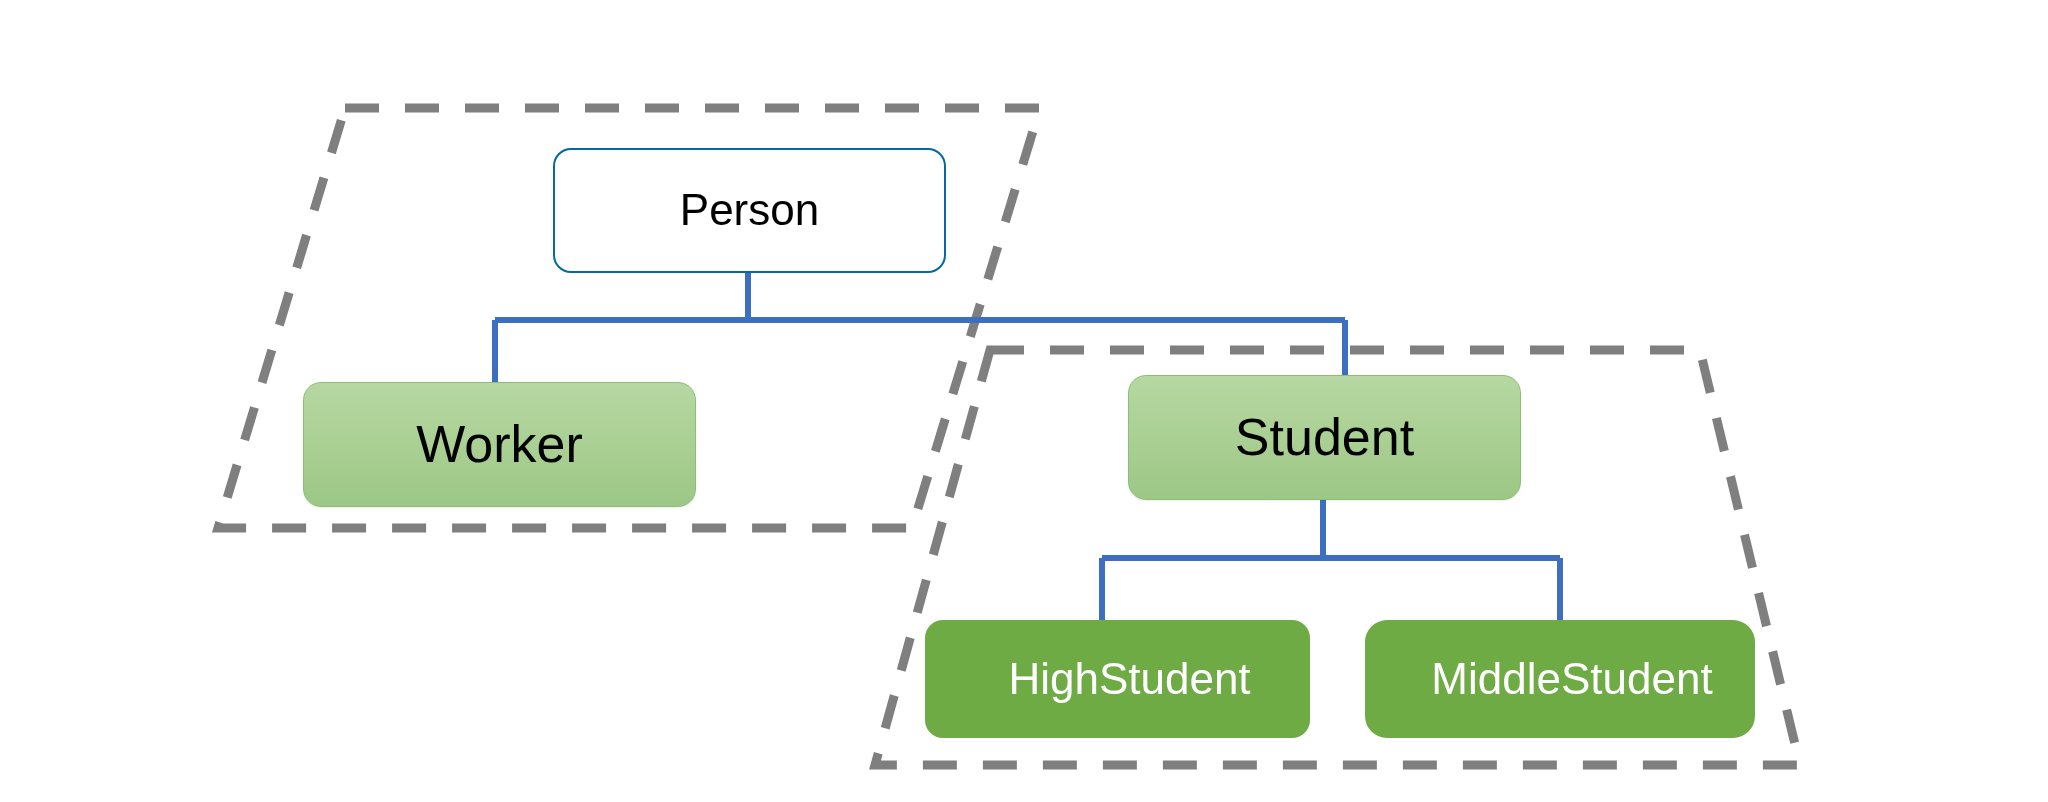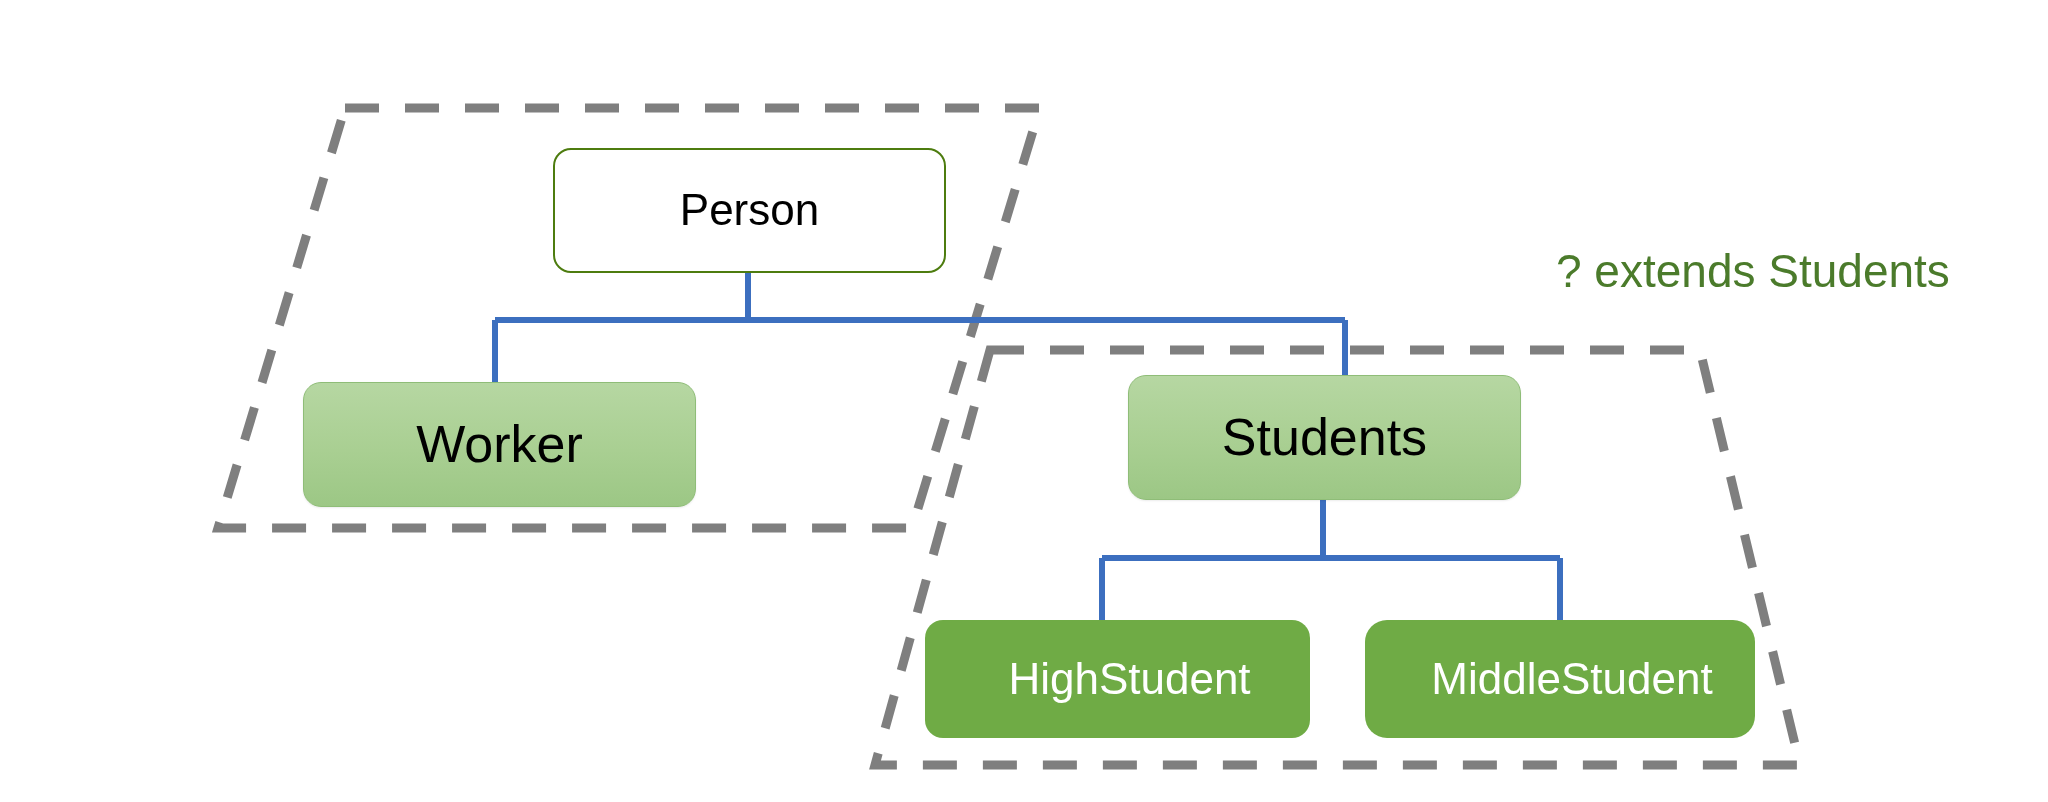--- a/index.html
+++ b/index.html
@@ -30,21 +30,21 @@
     align-items: center;
     justify-content: center;
     box-sizing: border-box;
     border-radius: 18px;
     text-align: center;
     line-height: 1.1;
     white-space: nowrap;
   }
   .node-root {
     background: #ffffff;
-    border: 2px solid #4d7c0f;
+    border: 2px solid #0369a1;
     color: #000000;
     font-size: 44px;
   }
   .node-mid {
     background: linear-gradient(180deg, #b6d7a2 0%, #a9cf92 55%, #9cc785 100%);
     border: 1px solid #8fbd78;
     color: #000000;
     font-size: 52px;
     box-shadow: 0 1px 2px rgba(0,0,0,0.08);
   }
@@ -81,27 +81,26 @@
 
   <div class="node-box node-root" style="left:553px; top:148px; width:393px; height:125px;">
     <span>Person</span>
   </div>
 
   <div class="node-box node-mid" style="left:303px; top:382px; width:393px; height:125px;">
     <span>Worker</span>
   </div>
 
   <div class="node-box node-mid" style="left:1128px; top:375px; width:393px; height:125px;">
-    <span>Students</span>
+    <span>Student</span>
   </div>
 
   <div class="node-box node-leaf" style="left:925px; top:620px; width:385px; height:118px;">
     <span>HighStudent</span>
   </div>
 
   <div class="node-box node-leaf" style="left:1365px; top:620px; width:390px; height:118px;border-radius:22px;">
     <span>MiddleStudent</span>
   </div>
 
-  <div class="annotation" style="left:1556px; top:248px;">? extends Students</div>
 
 
 </div>
 
 </body></html>

